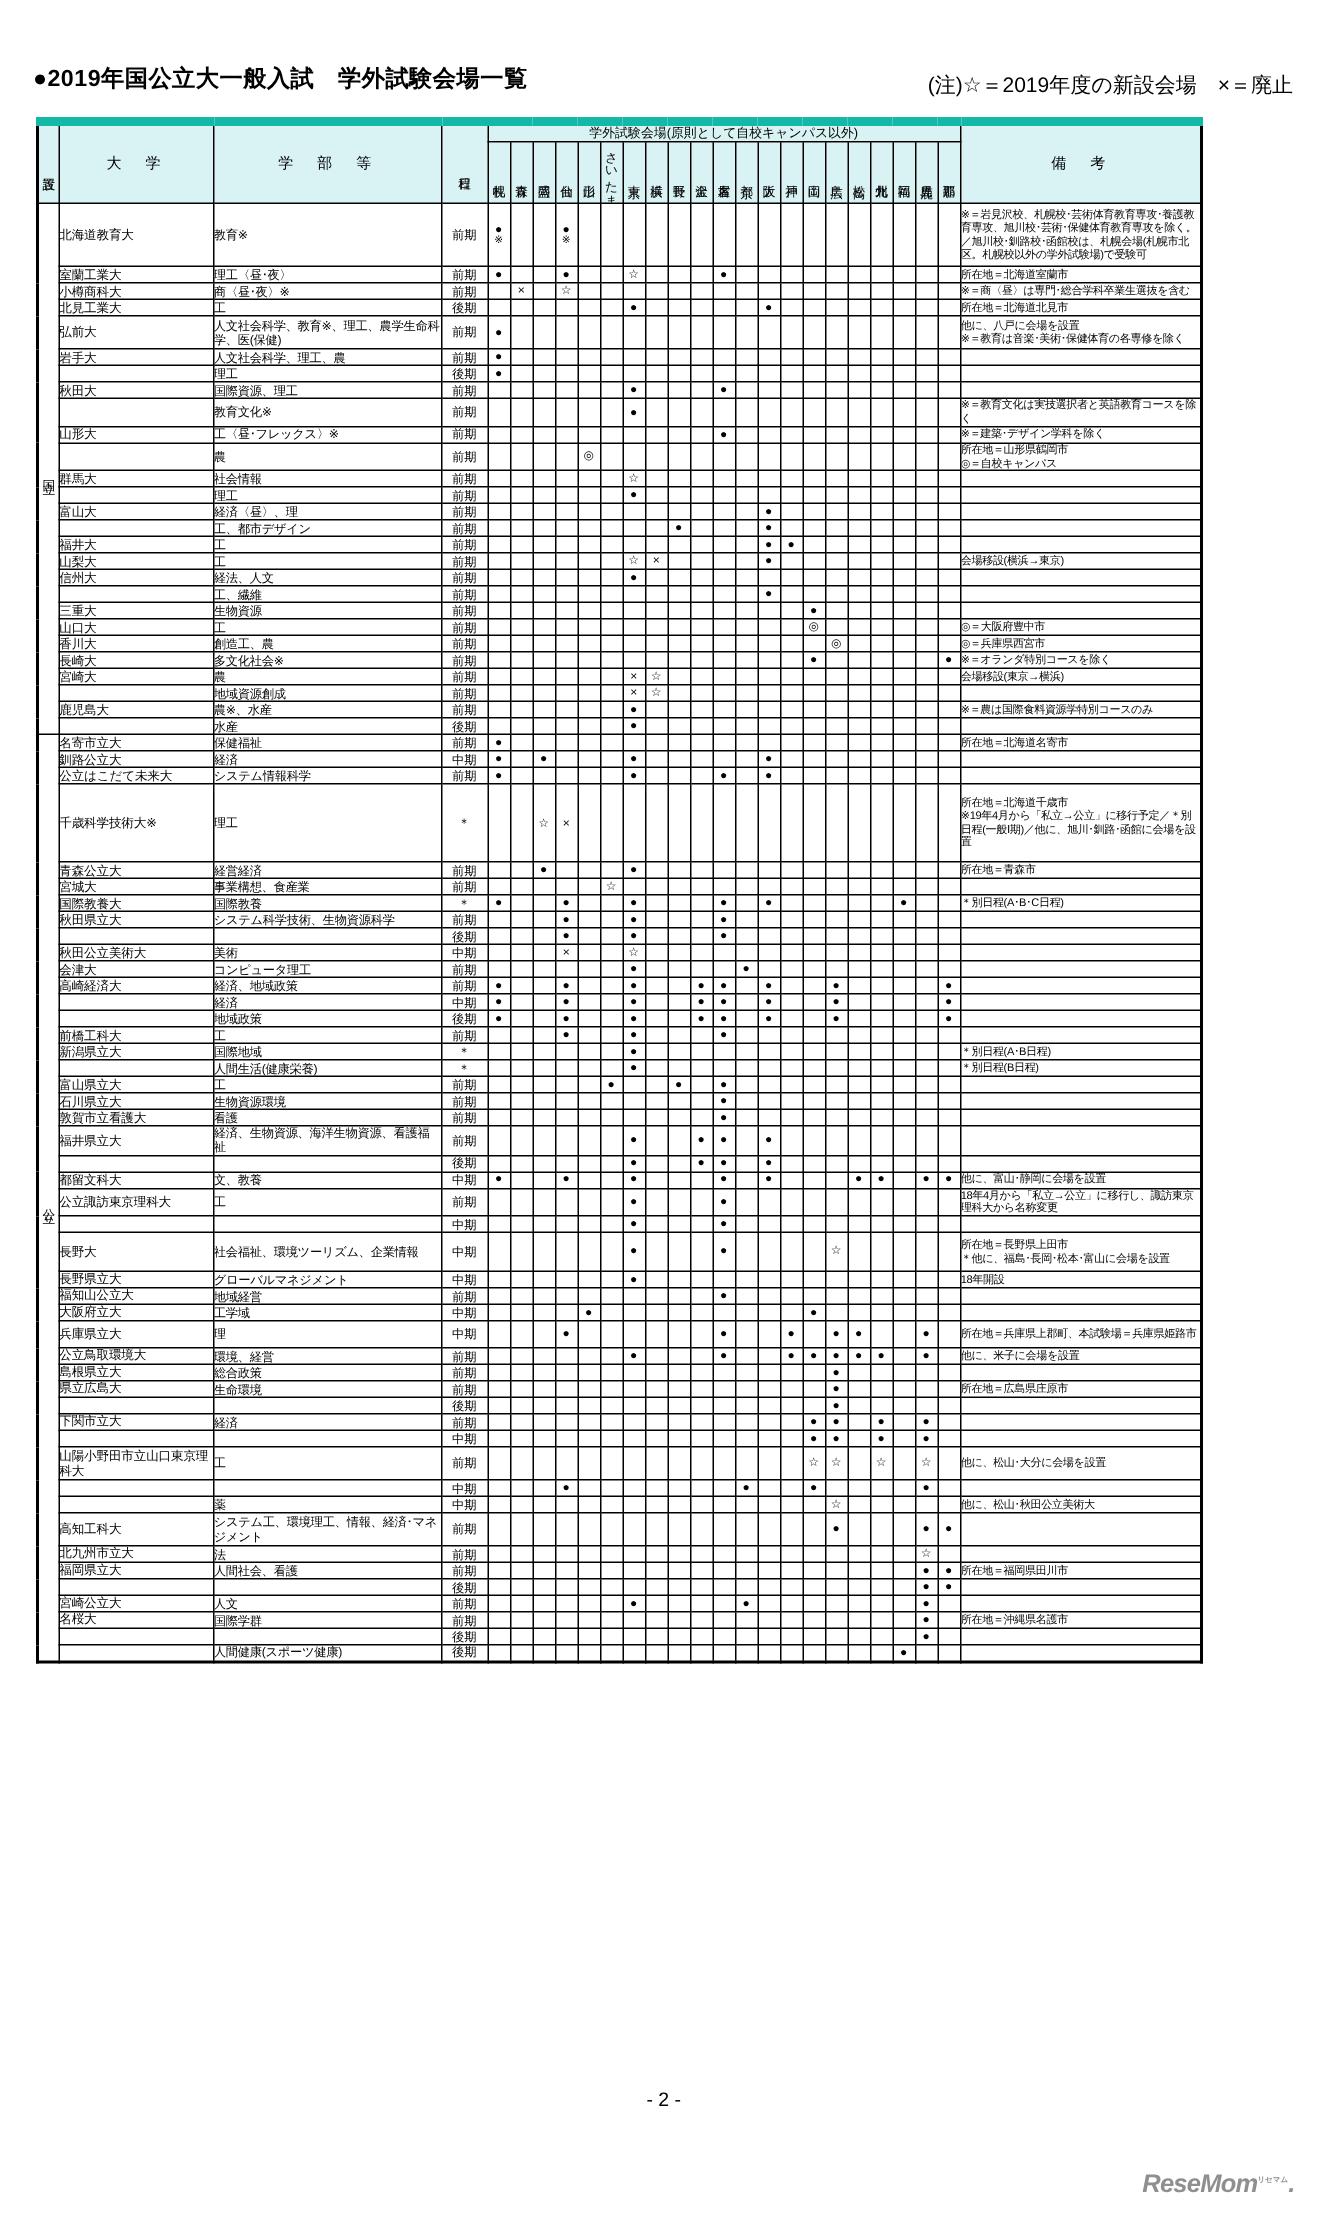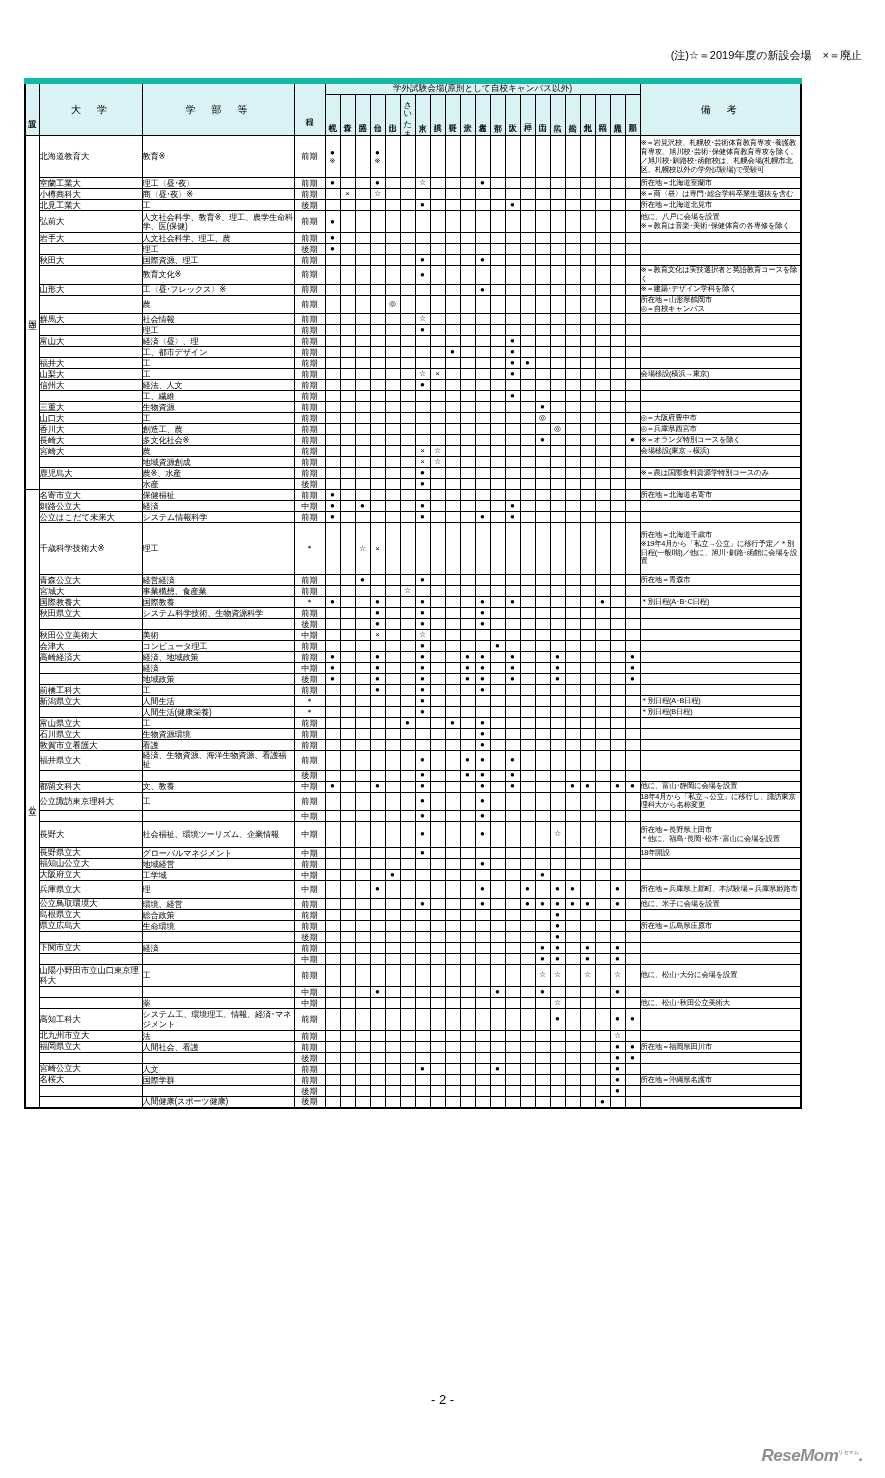--- a/index.html
+++ b/index.html
@@ -6,21 +6,21 @@
   body{
     width:885px;height:1478px;
     font-family:"Liberation Sans","DejaVu Sans",sans-serif;
     color:#000;position:relative;overflow:hidden;
   }
   .page{position:relative;width:885px;height:1478px;box-sizing:border-box;}
 
   
   .titlebar{position:absolute;left:22px;top:42px;width:840px;height:24px;}
   .title{font-size:15.5px;font-weight:bold;letter-spacing:.3px;white-space:nowrap;}
-  .legend{position:absolute;right:0;top:6px;font-size:11px;white-space:nowrap;}
+  .legend{position:absolute;right:0;top:6px;font-size:14px;white-space:nowrap;}
 
   
   table.vtbl{
     position:absolute;left:24px;top:78px;
     border-collapse:collapse;table-layout:fixed;
     font-size:8.2px;line-height:1.12;
   }
   table.vtbl th,table.vtbl td{
     border:1px solid #000;padding:0;margin:0;
     vertical-align:middle;overflow:hidden;
@@ -73,20 +73,21 @@
   .logo{position:absolute;right:22px;top:1446px;font-size:17px;font-weight:bold;
         color:#8f8f8f;font-style:italic;letter-spacing:-.5px;}
   .logo sup{font-size:5px;font-style:normal;vertical-align:super;letter-spacing:0;}
 </style>
 </head>
 <body>
 
 <div class="page">
 
   <div class="titlebar">
+    <div class="title">●2019年国公立大一般入試　学外試験会場一覧</div>
     <div class="legend">(注)☆＝2019年度の新設会場　×＝廃止</div>
   </div>
 
   <table class="vtbl">
     <colgroup id="cg">
         <col class="c-kubun">
         <col class="c-univ">
         <col class="c-fac">
         <col class="c-nittei">
         <col class="c-v">
@@ -1479,21 +1480,21 @@
           <td class="v"></td>
           <td class="v"></td>
           <td class="v"></td>
           <td class="v"></td>
           <td class="v"></td>
           <td class="v"></td>
           <td class="note"></td>
         </tr>
         <tr class="r">
           <td class="univ">新潟県立大</td>
-          <td class="fac">人間生活</td>
+          <td class="fac">国際地域</td>
           <td class="nittei">＊</td>
           <td class="v"></td>
           <td class="v"></td>
           <td class="v"></td>
           <td class="v"></td>
           <td class="v"></td>
           <td class="v"></td>
           <td class="v">
             <span class="mk mk-dot">●</span>
           </td>

